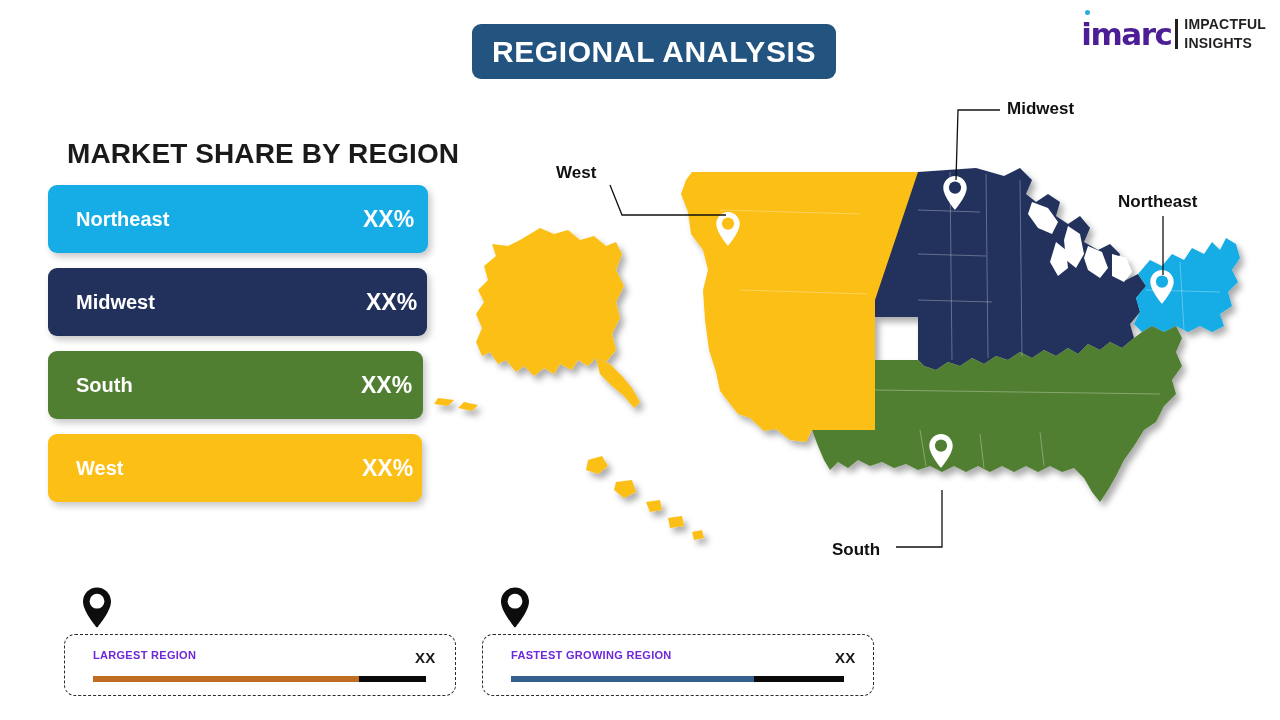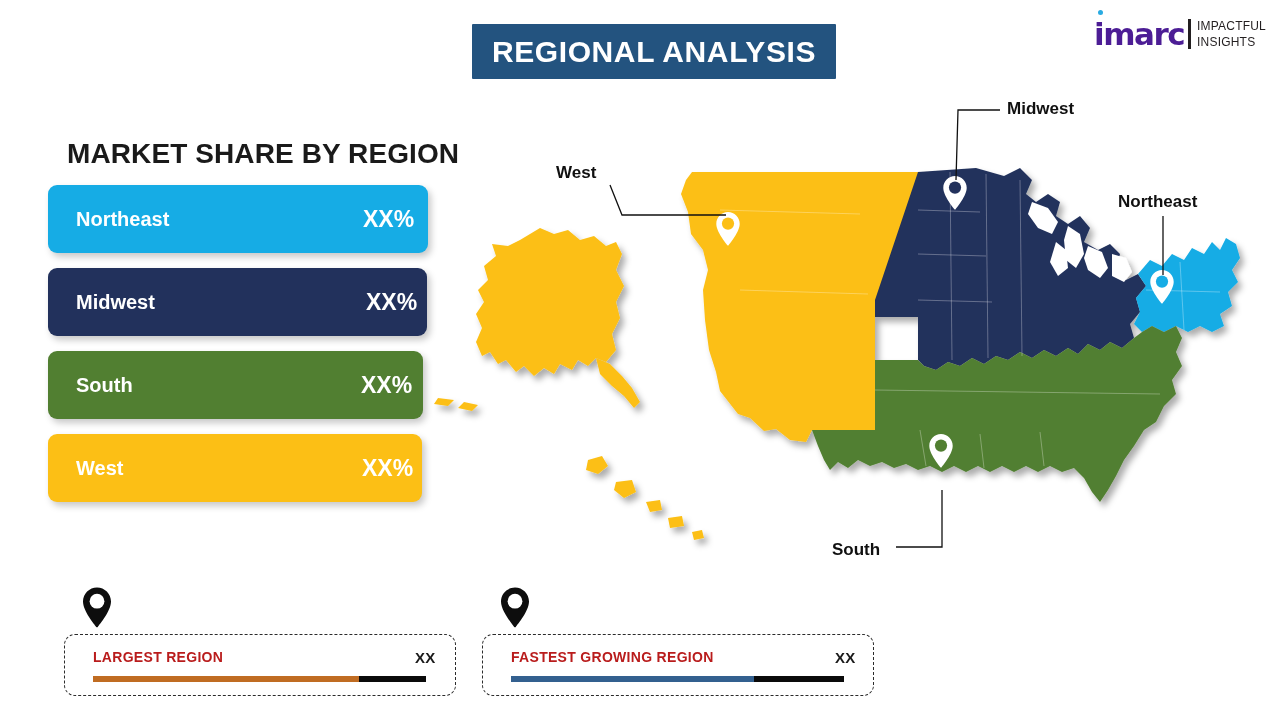--- a/index.html
+++ b/index.html
@@ -8,21 +8,21 @@
     background:#ffffff;
     font-family:"Liberation Sans", sans-serif;
     overflow:hidden;
     position:relative;
   }
   #stage{position:absolute;left:0;top:0;width:1280px;height:720px;}
 
   
   .title-banner{
     position:absolute;left:472px;top:24px;width:364px;height:55px;
-    background:#23537f;border-radius:1px;
+    background:#23537f;border-radius:9px;
     display:flex;align-items:center;justify-content:center;
   }
   .title-banner span{
     color:#ffffff;font-size:30px;font-weight:bold;letter-spacing:.6px;
     font-family:"Liberation Sans", sans-serif;
   }
 
   
   .logo{position:absolute;right:14px;top:12px;height:44px;display:flex;align-items:center;}
   .logo-word{
@@ -30,21 +30,21 @@
     font-size:31px;font-weight:bold;color:#4c1d95;letter-spacing:-1.5px;
     line-height:1;position:relative;
   }
   .logo-dot{
     position:absolute;left:4px;top:-9px;width:5px;height:5px;border-radius:50%;
     background:#29abe2;
   }
   .logo-div{width:3px;height:30px;background:#231f20;margin:0 6px 0 4px;}
   .logo-tag{
     font-family:"Liberation Sans", sans-serif;
-    font-size:12px;font-weight:normal;color:#231f20;line-height:1.35;letter-spacing:.2px;
+    font-size:14px;font-weight:bold;color:#231f20;line-height:1.35;letter-spacing:.2px;
   }
 
   
   .panel-title{
     position:absolute;left:67px;top:138px;
     font-size:28px;font-weight:bold;color:#1a1a1a;letter-spacing:.1px;
   }
   .bars{position:absolute;left:48px;top:185px;width:390px;}
   .bar{
     position:relative;height:68px;border-radius:9px;margin-bottom:15px;
@@ -61,21 +61,21 @@
   
   .stat{position:absolute;}
   .stat .pin{position:absolute;top:0;left:16px;}
   .stat .box{
     position:absolute;top:48px;left:0;
     border:1.6px dashed #2b2b2b;border-radius:11px;background:#ffffff;
     box-sizing:border-box;
   }
   .stat .slabel{
     position:absolute;left:28px;top:14px;
-    font-size:14px;font-weight:bold;color:#b91c1c;letter-spacing:.3px;
+    font-size:11px;font-weight:bold;color:#6d28d9;letter-spacing:.3px;
   }
   .stat .sval{
     position:absolute;top:14px;
     font-size:15px;font-weight:bold;color:#1a1a1a;letter-spacing:.3px;margin-left:32px;
   }
   .stat .track{
     position:absolute;left:28px;top:41px;height:6px;background:#0a0a0a;border-radius:0;
   }
   .stat .fill{position:absolute;left:0;top:0;height:6px;}
 

